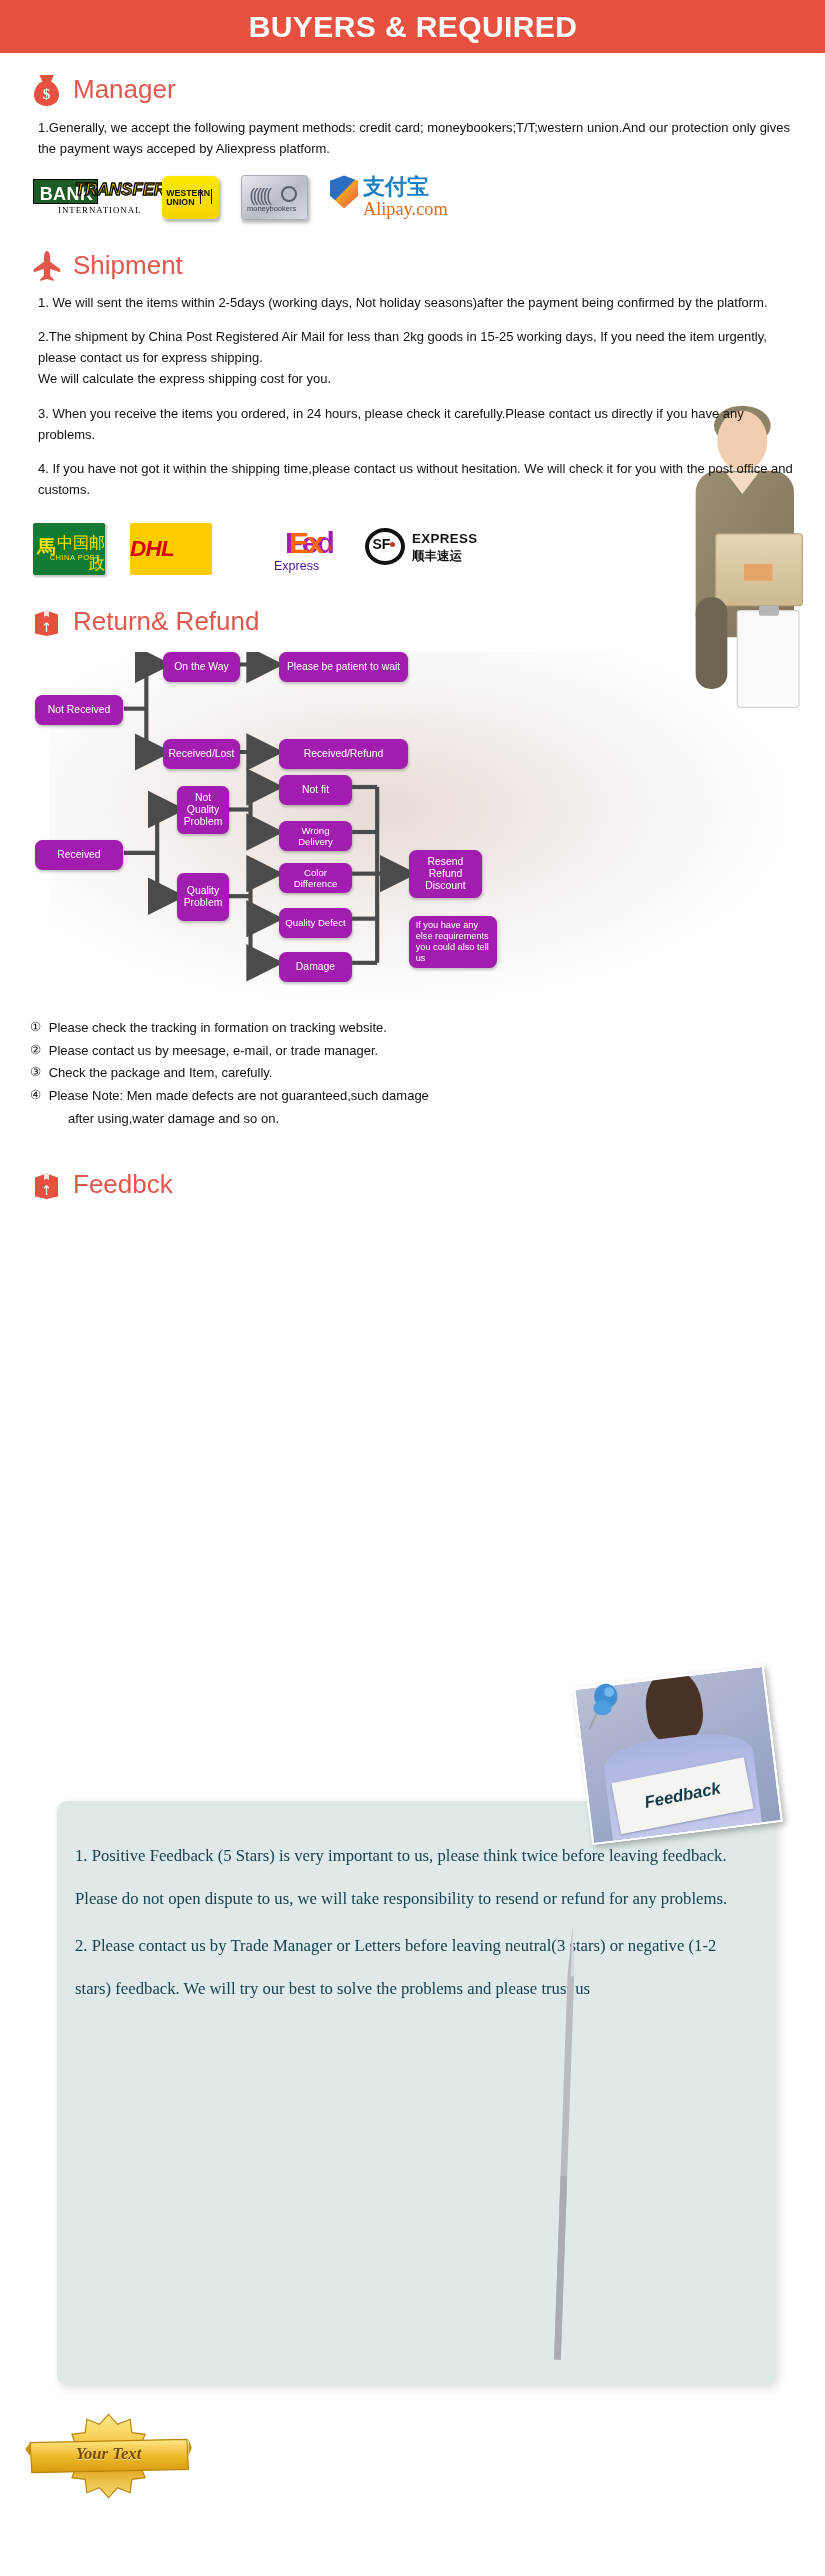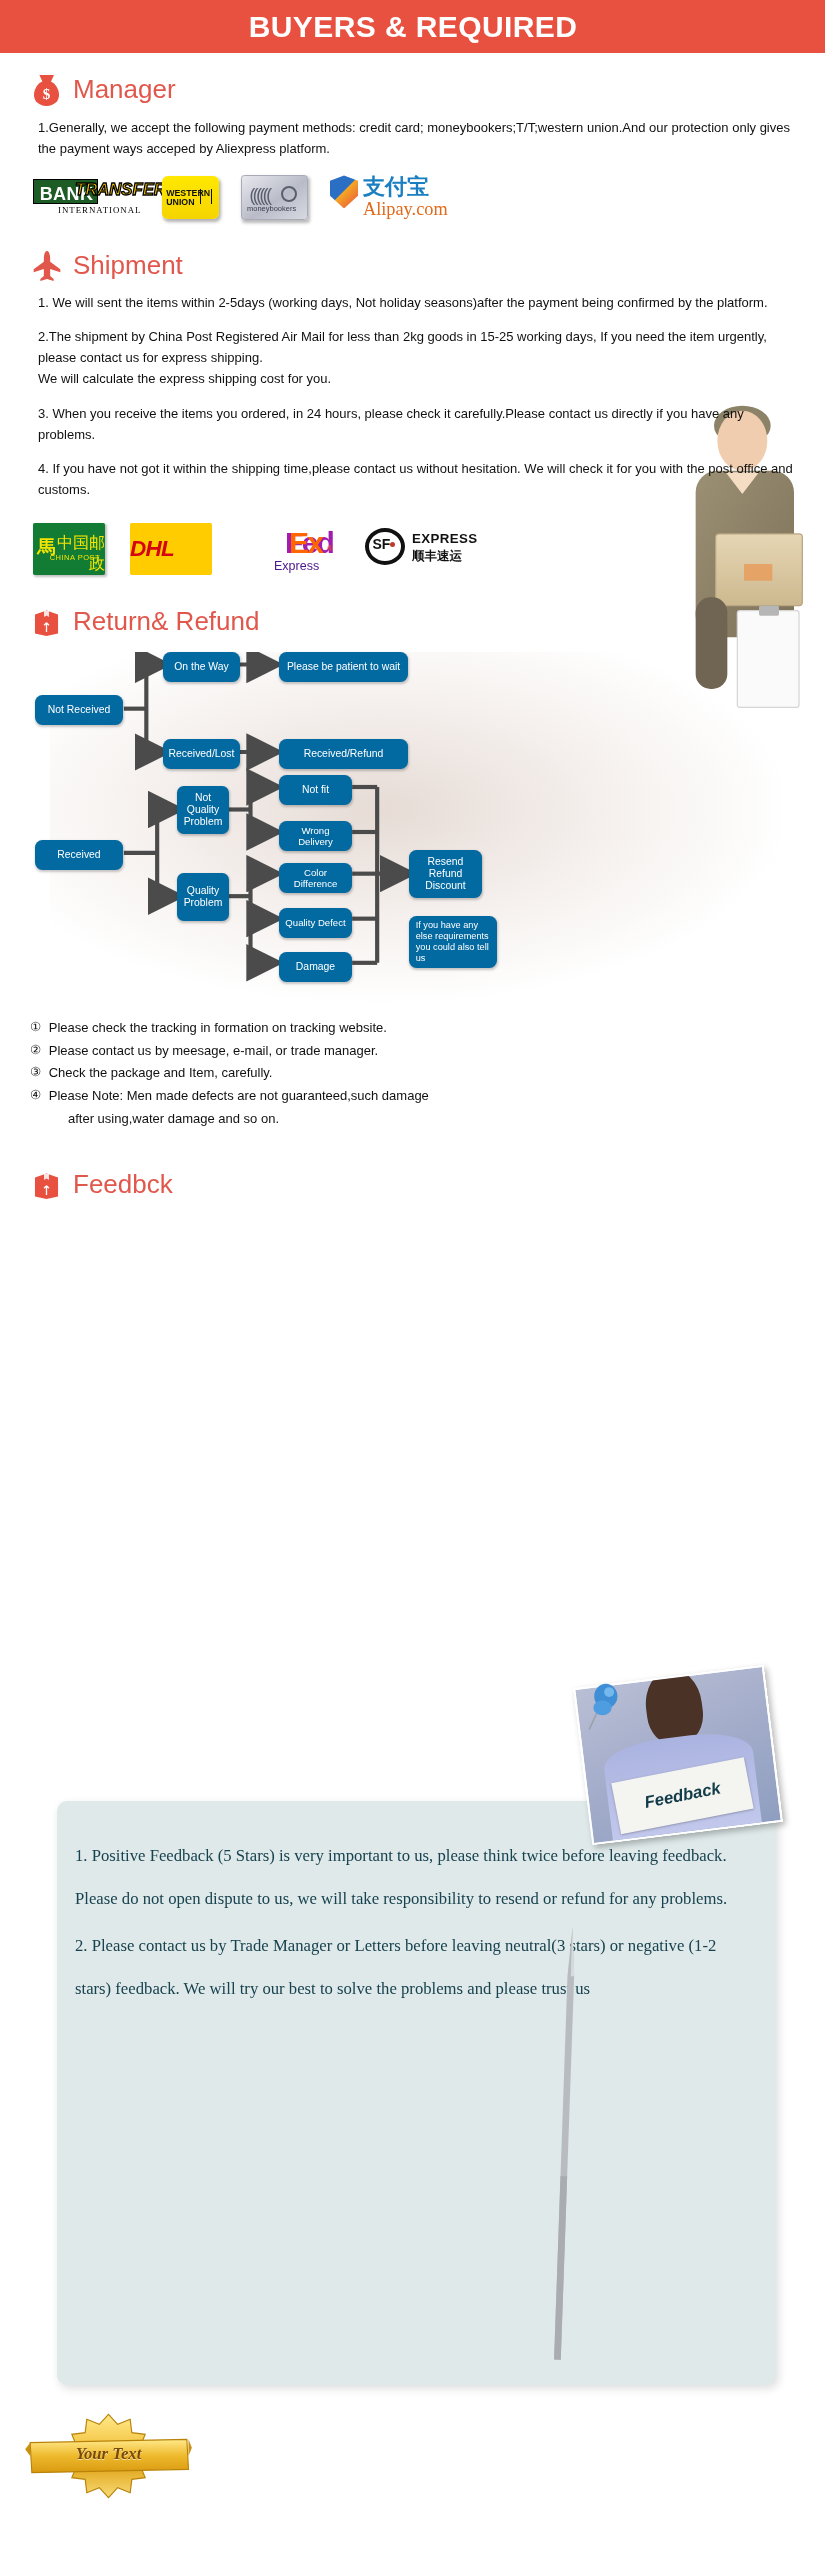--- a/index.html
+++ b/index.html
@@ -148,21 +148,21 @@
   
   .flow-wrap { position: relative; margin: 11.7px 0 0 0; width: 826px; height: 350px; }
   .flow-bg {
     position:absolute; left:50px; top:0; width:734px; height:350px;
     background: radial-gradient(ellipse at 45% 45%, rgba(196,170,155,.42) 0%, rgba(222,206,198,.30) 40%, rgba(248,248,248,0) 72%);
     z-index:0;
   }
   .flow-svg { position:absolute; left:0; top:0; z-index:1;}
   .node {
     position:absolute; z-index:2;
-    background:#0369a1; color:#fff; border-radius:7.5px;
+    background:#a21caf; color:#fff; border-radius:7.5px;
     font-size:10.4px; line-height:1.18; text-align:center;
     display:flex; align-items:center; justify-content:center;
     padding:15px 5px;
     font-family:"Liberation Sans", sans-serif;
     box-shadow: 0.8px 1.7px 2.5px rgba(0,0,0,.22);
   }
 
   
   .notes { margin: 15px 30px 0 30px; position:relative; z-index:3; }
   .note {

